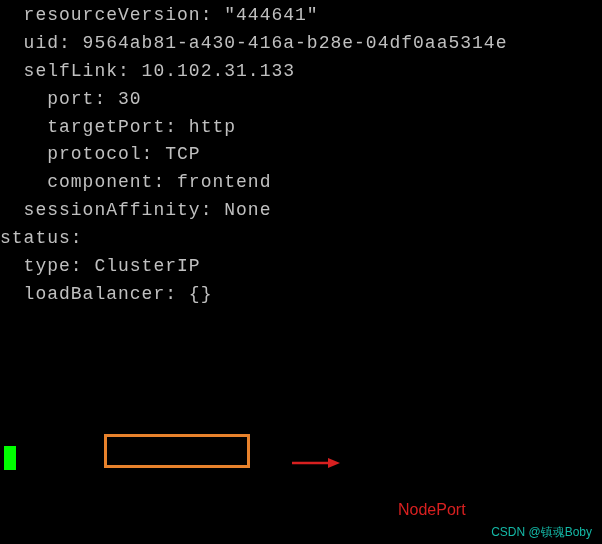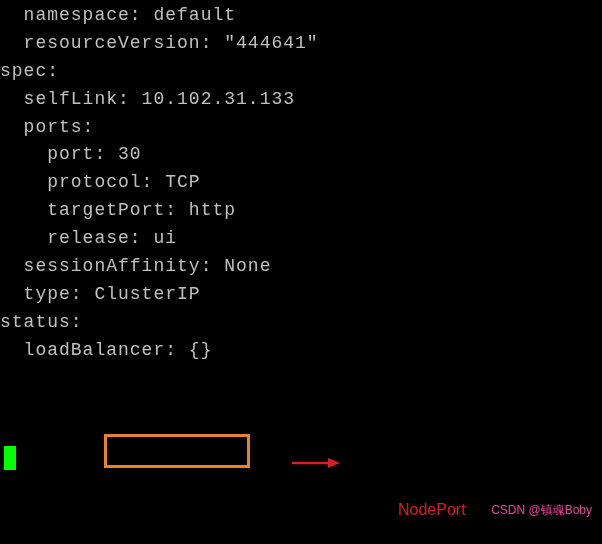--- a/index.html
+++ b/index.html
@@ -59,42 +59,40 @@
       left: 398px;
       top: 498px;
       color: #d82020;
       font-family: Arial, sans-serif;
       font-size: 16px;
       font-weight: normal;
     }
     .watermark {
       position: absolute;
       right: 10px;
-      bottom: 24px;
-      color: #ec4899;
+      bottom: 2px;
+      color: #14b8a6;
       font-family: Arial, sans-serif;
       font-size: 12px;
     }
   </style>
 </head>
 <body>
 
 <div>
-  <div class="line">  namespace: default</div>
   <div class="line">  resourceVersion: "444641"</div>
-  <div class="line">spec:</div>
+  <div class="line">  uid: 9564ab81-a430-416a-b28e-04df0aa5314e</div>
   <div class="line">  selfLink: 10.102.31.133</div>
-  <div class="line">  ports:</div>
   <div class="line">    port: 30</div>
+  <div class="line">    targetPort: http</div>
   <div class="line">    protocol: TCP</div>
-  <div class="line">    targetPort: http</div>
-  <div class="line">    release: ui</div>
+  <div class="line">    component: frontend</div>
   <div class="line">  sessionAffinity: None</div>
+  <div class="line">status:</div>
   <div class="line">  type: ClusterIP</div>
-  <div class="line">status:</div>
   <div class="line">  loadBalancer: {}</div>
 </div>
 
 <span class="cursor"></span>
 
 <div class="highlight-box"></div>
 
 <div class="arrow">
   <svg viewBox="0 0 50 16">
     <line x1="2" y1="8" x2="42" y2="8" stroke="#d82020" stroke-width="2.5"></line>

